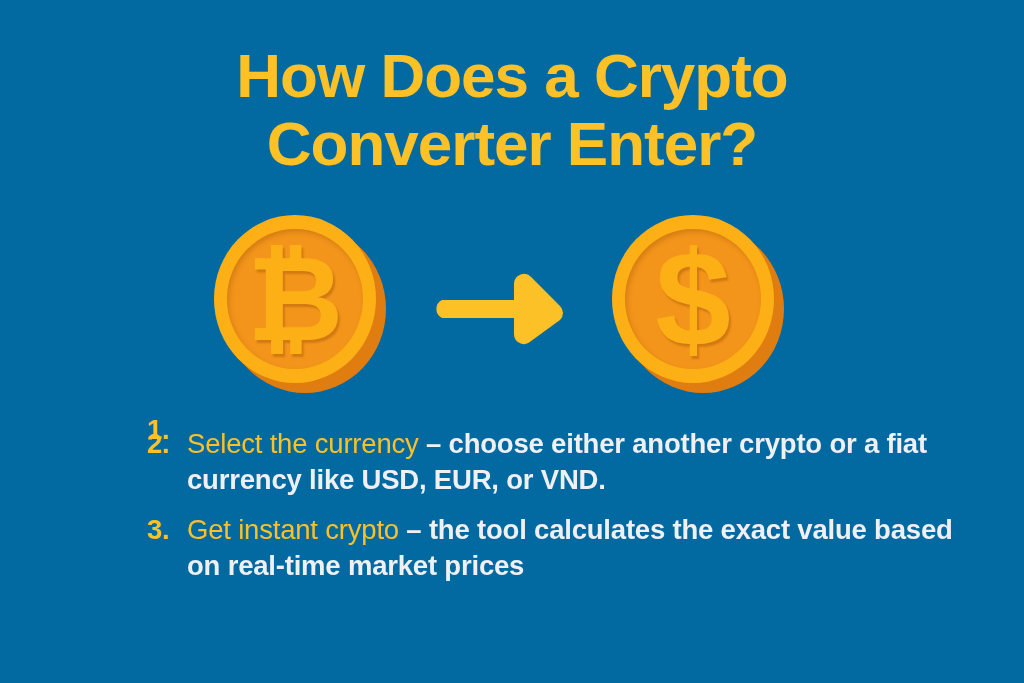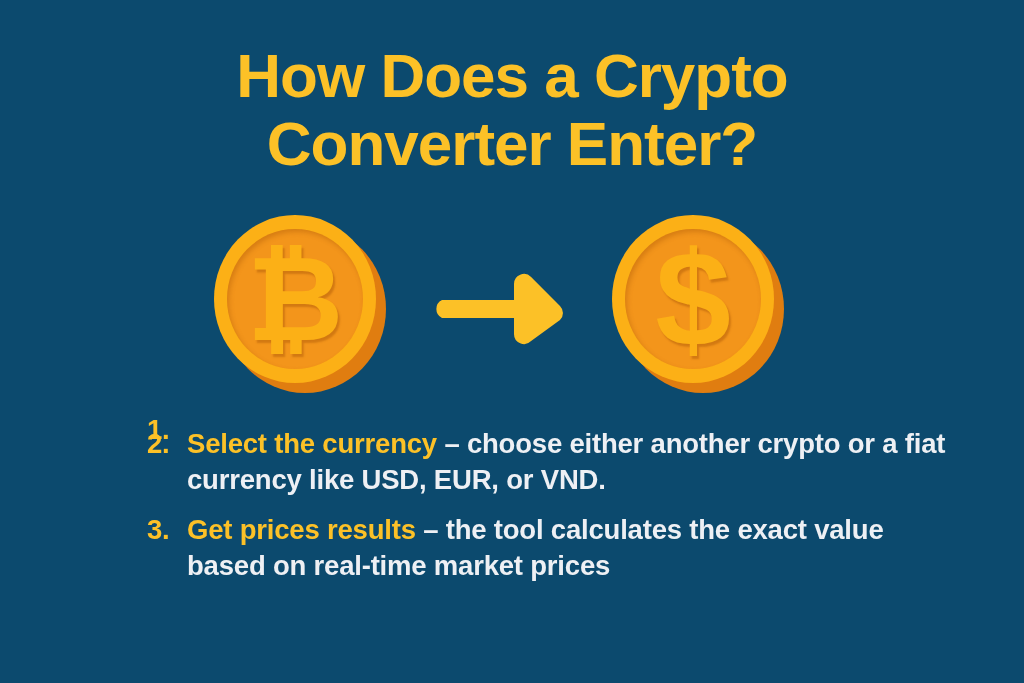--- a/index.html
+++ b/index.html
@@ -7,21 +7,21 @@
   html, body {
     width:1024px; height:683px;
     background:#0c1e45;
     font-family:"Liberation Sans", sans-serif;
     overflow:hidden;
   }
 
   .infographic {
     position:relative;
     width:1024px; height:683px;
-    background:#0c4a6e;
+    background:#0369a1;
   }
 
   
   .title-block {
     position:absolute;
     top:42px; left:0; right:0;
     text-align:center;
   }
   .title-line {
     display:block;
@@ -111,21 +111,21 @@
   }
   .step:last-child { margin-bottom:0; }
   .step-num {
     position:absolute;
     left:0; top:0;
     color:#fcc127;
     font-weight:bold;
   }
   .step-lead {
     color:#fcc127;
-    font-weight:bold;
+    font-weight:normal;
     text-align:right;
   }
   .step-body {
     color:#eef0f4;
     font-weight:bold;
   }
 </style>
 </head>
 <body>
 
@@ -167,18 +167,18 @@
       <span class="step-lead"></span><span class="step-body"></span>
     </div>
 
     <div class="step">
       <span class="step-num">2.</span>
       <span class="step-lead">Select the currency</span><span class="step-body"> – </span><span class="step-body">choose either another crypto or a fiat currency like USD, EUR, or VND.</span>
     </div>
 
     <div class="step">
       <span class="step-num">3.</span>
-      <span class="step-lead">Get prices results</span><span class="step-body"> – </span><span class="step-body">the tool calculates the exact value based on real-time market prices</span>
+      <span class="step-lead">Get instant crypto</span><span class="step-body"> – </span><span class="step-body">the tool calculates the exact value based on real-time market prices</span>
     </div>
 
   </div>
 
 </div>
 
 </body></html>

